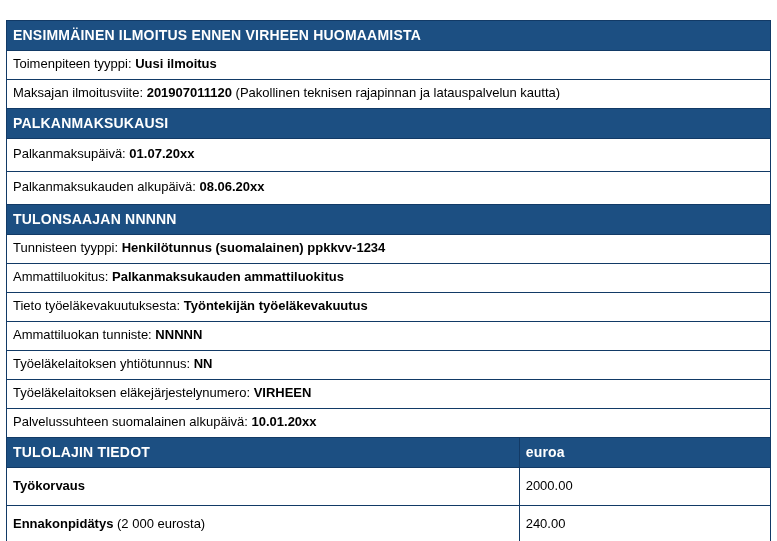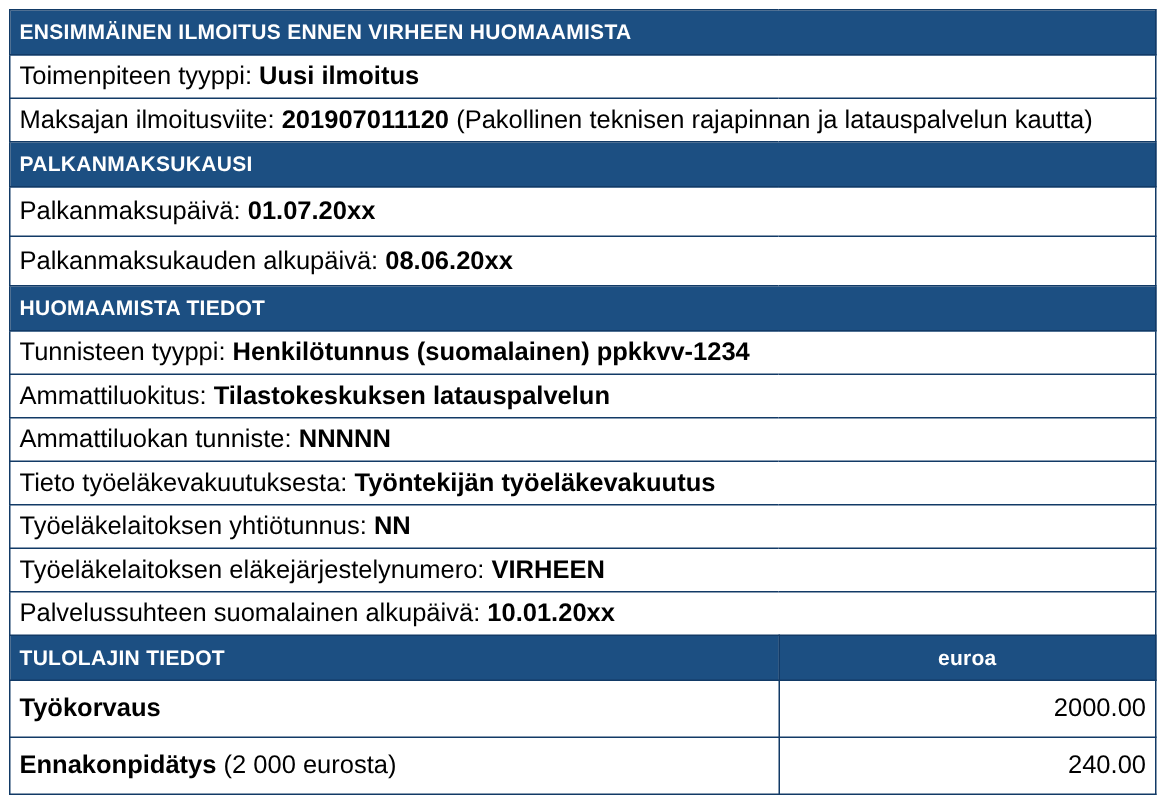--- a/index.html
+++ b/index.html
@@ -11,66 +11,65 @@
     font-family: "Liberation Sans", sans-serif;
     width: 777px;
     height: 541px;
     overflow: hidden;
   }
   .page {
     width: 777px;
     height: 541px;
     position: relative;
     box-sizing: border-box;
-    padding: 6px 4px 0 6px;
+    padding: 20px 4px 0 6px;
   }
   table.doc {
     border-collapse: collapse;
     width: 765px;
     table-layout: fixed;
   }
   table.doc td {
     border: 1px solid #123a66;
     padding: 3px 6px 4px 6px;
-    font-size: 17px;
+    font-size: 13px;
     color: #000000;
     vertical-align: middle;
     line-height: 1.15;
     height: 21px;
   }
   tr.header td {
     background: #1c4f82;
     color: #ffffff;
     font-weight: bold;
     font-size: 14px;
     letter-spacing: 0.2px;
     height: 22px;
     padding-top: 3px;
     padding-bottom: 4px;
   }
   tr.header td.amount-head {
-    text-align: center;
   }
   td.label-cell .lbl {
     font-weight: normal;
   }
   td.label-cell .val {
     font-weight: bold;
   }
   td.label-cell .note {
     font-weight: normal;
   }
   td.row-label {
     font-weight: bold;
   }
   td.row-label .suffix {
     font-weight: normal;
   }
   td.amount {
-    text-align: right;
+    text-align: left;
     font-weight: normal;
     margin-left: 36px;
   }
   tr.tall td {
     height: 30px;
   }
   tr.med td {
     height: 25px;
   }
   col.c-label { width: 512px; }
@@ -110,40 +109,40 @@
           <span class="lbl">Palkanmaksupäivä: </span><span class="val">01.07.20xx</span>
         </td>
       </tr>
       <tr class="med">
         <td colspan="2" class="label-cell">
           <span class="lbl">Palkanmaksukauden alkupäivä: </span><span class="val">08.06.20xx</span>
         </td>
       </tr>
 
       <tr class="header">
-        <td colspan="2">HUOMAAMISTA TIEDOT</td>
+        <td colspan="2">TULONSAAJAN NNNNN</td>
       </tr>
       <tr>
         <td colspan="2" class="label-cell">
           <span class="lbl">Tunnisteen tyyppi: </span><span class="val">Henkilötunnus (suomalainen) ppkkvv-1234</span>
         </td>
       </tr>
       <tr>
         <td colspan="2" class="label-cell">
-          <span class="lbl">Ammattiluokitus: </span><span class="val">Tilastokeskuksen latauspalvelun</span>
+          <span class="lbl">Ammattiluokitus: </span><span class="val">Palkanmaksukauden ammattiluokitus</span>
+        </td>
+      </tr>
+      <tr>
+        <td colspan="2" class="label-cell">
+          <span class="lbl">Tieto työeläkevakuutuksesta: </span><span class="val">Työntekijän työeläkevakuutus</span>
         </td>
       </tr>
       <tr>
         <td colspan="2" class="label-cell">
           <span class="lbl">Ammattiluokan tunniste: </span><span class="val">NNNNN</span>
-        </td>
-      </tr>
-      <tr>
-        <td colspan="2" class="label-cell">
-          <span class="lbl">Tieto työeläkevakuutuksesta: </span><span class="val">Työntekijän työeläkevakuutus</span>
         </td>
       </tr>
       <tr>
         <td colspan="2" class="label-cell">
           <span class="lbl">Työeläkelaitoksen yhtiötunnus: </span><span class="val">NN</span>
         </td>
       </tr>
       <tr>
         <td colspan="2" class="label-cell">
           <span class="lbl">Työeläkelaitoksen eläkejärjestelynumero: </span><span class="val">VIRHEEN</span>

